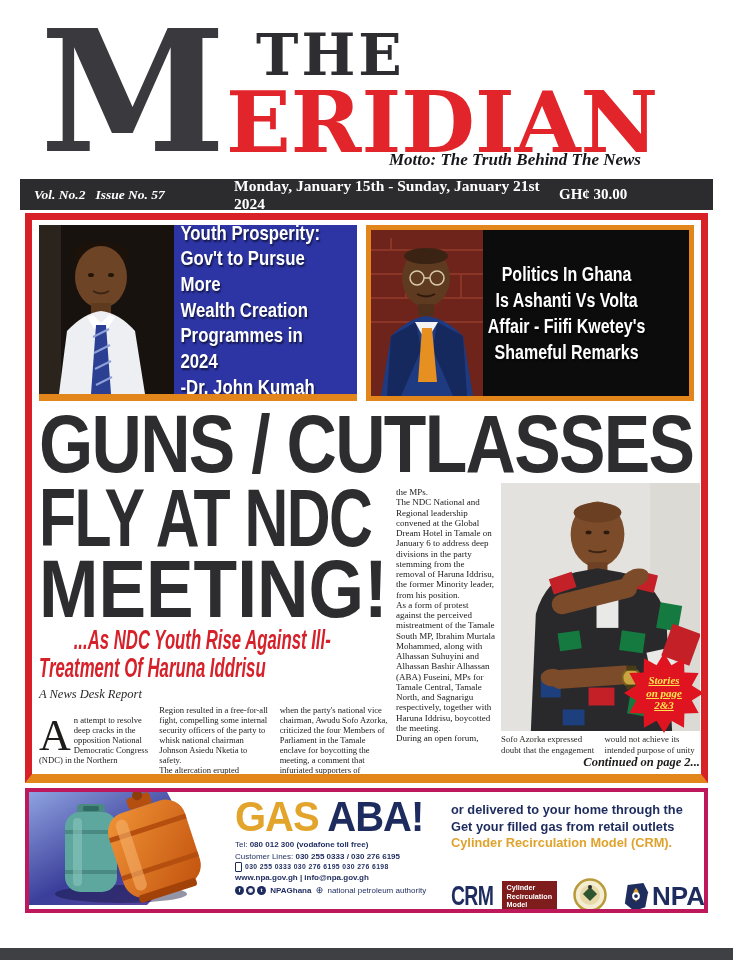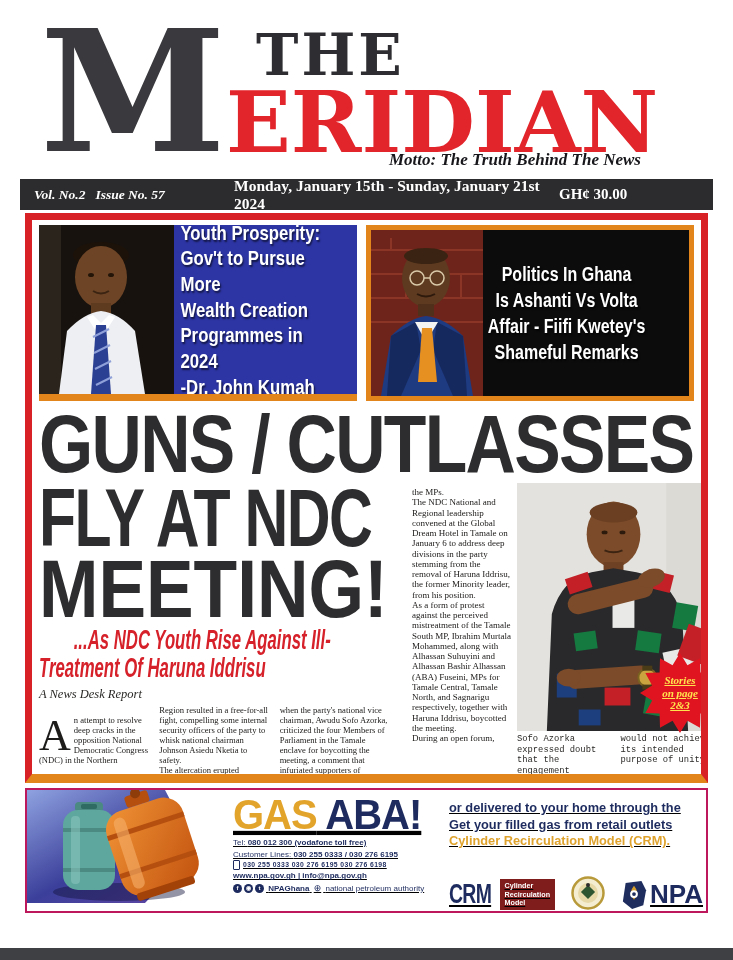--- a/index.html
+++ b/index.html
@@ -72,26 +72,26 @@
   .cols3 .c{flex:1;white-space:pre-line;}
   .dropcap{float:left;font-size:44px;line-height:.82;padding:2px 3px 0 0;font-family:"Liberation Serif",serif;color:#1d1c1b;}
 
   .main-photo svg{display:block;}
   .badge{position:absolute;right:-4px;top:170px;width:80px;height:80px;background:#e01420;
          clip-path:polygon(100% 50%,84.8% 59.3%,93.3% 75%,75.5% 75.5%,75% 93.3%,59.3% 84.8%,50% 100%,40.7% 84.8%,25% 93.3%,24.5% 75.5%,6.7% 75%,15.2% 59.3%,0% 50%,15.2% 40.7%,6.7% 25%,24.5% 24.5%,25% 6.7%,40.7% 15.2%,50% 0%,59.3% 15.2%,75% 6.7%,75.5% 24.5%,93.3% 25%,84.8% 40.7%);
          display:flex;align-items:center;justify-content:center;text-align:center;
          color:#ffe44d;font-style:italic;font-weight:bold;font-size:11px;line-height:1.15;
          white-space:pre-line;font-family:"Liberation Serif",serif;}
   .caption-row{display:flex;gap:8px;font-size:8.8px;line-height:1.2;color:#2a2927;margin-top:3px;}
-  .caption-row .cap{flex:1;font-family:Liberation Mono, monospace;}
+  .caption-row .cap{flex:1;}
   .continued{text-align:right;font-weight:bold;font-style:italic;font-size:12.5px;color:#1d1c1b;}
 
   
   .adframe{position:absolute;top:788px;left:25px;width:683px;height:125px;box-sizing:border-box;
-           border:2px solid #be185d;background:#fff;display:flex;overflow:hidden;text-decoration:underline;}
+           border:4px solid #be185d;background:#fff;display:flex;overflow:hidden;}
   .ad-left{width:196px;flex:none;}
   .ad-left svg{display:block;}
   .ad-mid{width:212px;flex:none;padding:2px 0 0 10px;font-family:"Liberation Sans",sans-serif;}
   .brand{font-weight:bold;font-size:40px;letter-spacing:-1px;line-height:1.05;transform:scaleY(1.05);transform-origin:0 0;}
   .brand .gas{color:#e3a42c;}
   .brand .aba{color:#1d2b5e;}
   .contacts{font-size:8px;line-height:1.45;color:#1d2b5e;margin-top:3px;}
   .contacts b{font-weight:bold;}
   .tiny-line{font-size:6.8px;font-weight:bold;letter-spacing:.4px;}
   .mini-ic{display:inline-block;width:5px;height:8px;border:1px solid #1d2b5e;border-radius:1px;
@@ -219,21 +219,21 @@
         <div class="cols3">
           <div class="c" style="white-space: pre-line;">
             <span class="dropcap">A</span><span>n attempt to resolve deep cracks in the opposition National Democratic Congress (NDC) in the Northern</span>
           </div>
           <div class="c" style="white-space: pre-line;">Region resulted in a free-for-all fight, compelling some internal security officers of the party to whisk national chairman Johnson Asiedu Nketia to safety.
 The altercation erupted</div>
           <div class="c" style="white-space: pre-line;">when the party's national vice chairman, Awudu Sofo Azorka, criticized the four Members of Parliament in the Tamale enclave for boycotting the meeting, a comment that infuriated supporters of</div>
         </div>
       </div>
 
-      <div class="col4" style="white-space: pre-line; margin-left: 16px;">the MPs.
+      <div class="col4" style="white-space: pre-line;">the MPs.
 The NDC National and Regional leadership convened at the Global Dream Hotel in Tamale on January 6 to address deep divisions in the party stemming from the removal of Haruna Iddrisu, the former Minority leader, from his position.
 As a form of protest against the perceived mistreatment of the Tamale South MP, Ibrahim Murtala Mohammed, along with Alhassan Suhuyini and Alhassan Bashir Alhassan (ABA) Fuseini, MPs for Tamale Central, Tamale North, and Sagnarigu respectively, together with Haruna Iddrisu, boycotted the meeting.
 During an open forum,</div>
 
       <div class="photo-wrap">
         <div class="main-photo">
           <svg viewBox="0 0 200 250" width="199" height="248" preserveAspectRatio="xMidYMid slice">
             <rect width="200" height="250" fill="#e3e2de"></rect>
             <rect x="150" width="50" height="250" fill="#dbdad5"></rect>
             <ellipse cx="97" cy="52" rx="27" ry="33" fill="#7b4b2a"></ellipse>

